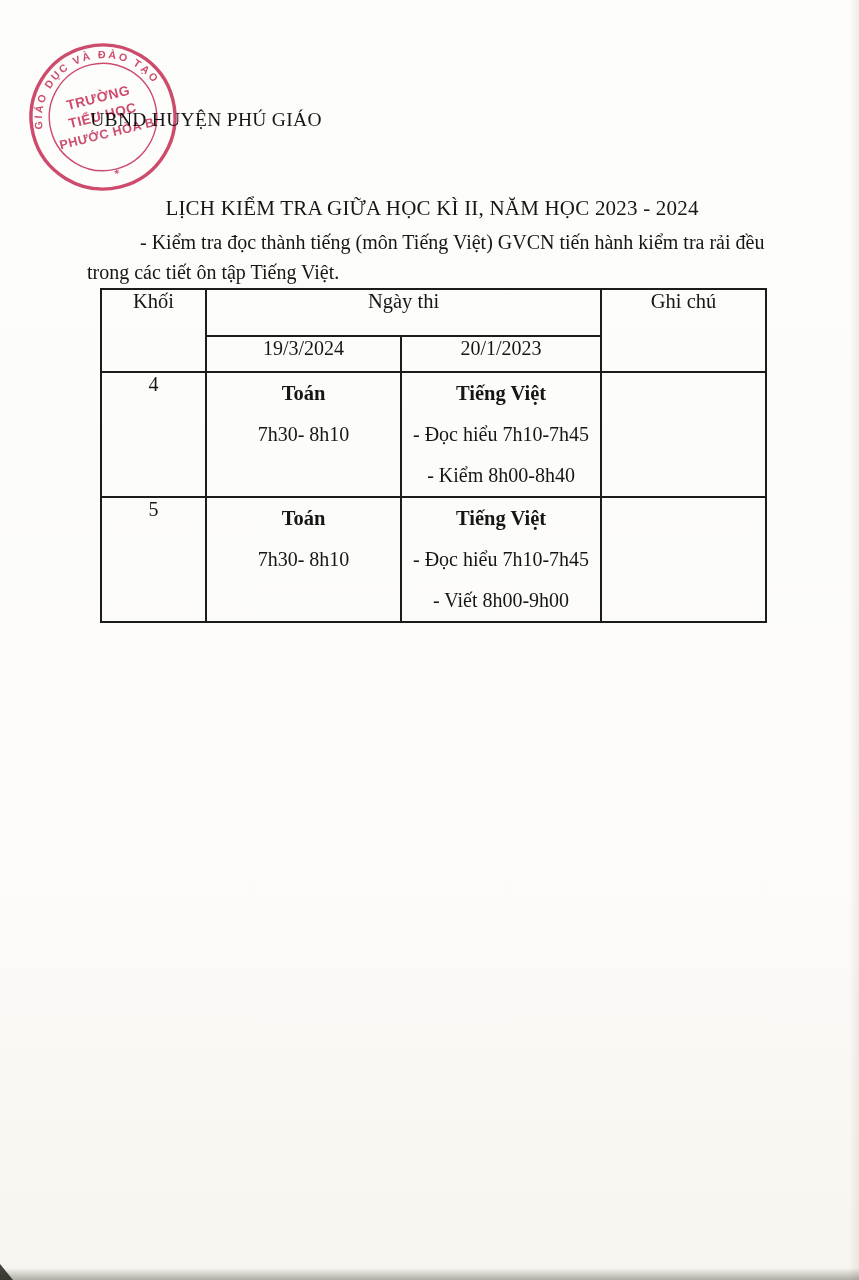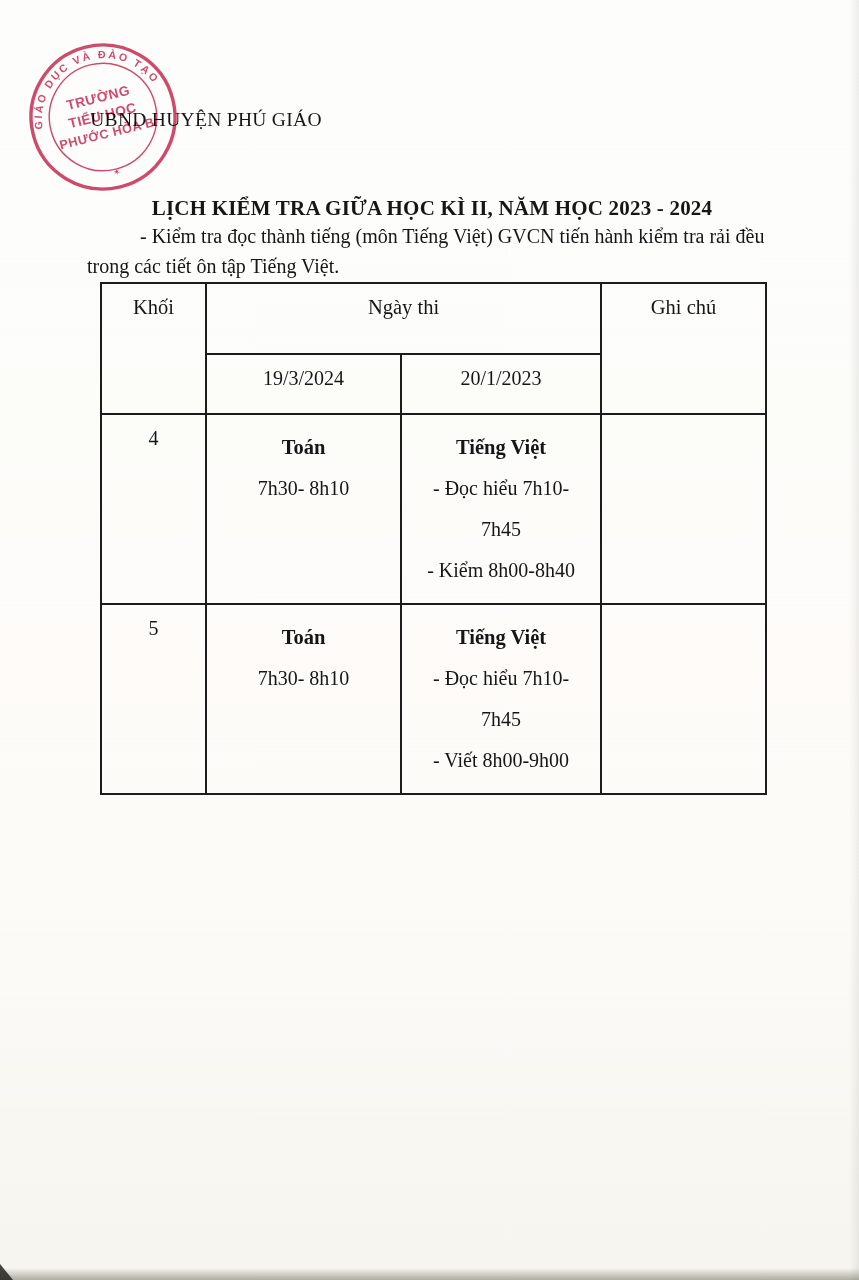--- a/index.html
+++ b/index.html
@@ -45,31 +45,31 @@
     font-weight:bold;
   }
   .stamp .arc-text{font-size:10.5px;letter-spacing:2.2px;}
   .stamp .arc-bottom{font-size:9px;letter-spacing:3px;}
   .stamp .ctr{font-size:13.5px;text-anchor:middle;letter-spacing:.5px;}
   .stamp .ctr.small2{font-size:12.5px;}
   
   .title{
     margin:195px 70px 0 75px;
     text-align:center;
-    font-size:21px;line-height:26px;font-weight:bold;
+    font-size:21px;line-height:26px;font-weight:normal;
     letter-spacing:.2px;
   }
   .sec-heading{
     margin:32px 82px 0 87px;
     text-indent:50px;
     font-size:20.5px;line-height:26px;font-weight:bold;
   }
   .sec-heading.second{margin-top:0;}
   .para{
-    margin:0 80px 0 87px;
+    margin:6px 80px 0 87px;
     text-indent:53px;
     font-size:20px;line-height:30px;
   }
   .note{
     margin:12px 78px 0 85px;
     text-indent:55px;
     font-size:20px;line-height:31.5px;
   }
   .note b{letter-spacing:.2px;}
   
@@ -79,21 +79,21 @@
     width:665px;
     table-layout:fixed;
     font-size:20px;
   }
   table.sched col.c1{width:105px;}
   table.sched col.c2{width:195px;}
   table.sched col.c3{width:200px;}
   table.sched col.c4{width:165px;}
   table.sched th,table.sched td{
     border:2px solid var(--color-border);
-    padding:12px;
+    padding:0;
     vertical-align:top;
     text-align:center;
     font-weight:normal;
   }
   th.rowspan-head{padding-top:10px;font-weight:bold;font-size:20.5px;}
   th.ngaythi{height:45px;padding-top:12px;font-weight:bold;font-size:20.5px;}
   td.date{height:34px;padding-top:4px;font-size:20px;}
   td.grade{padding-top:14px;font-weight:bold;font-size:20px;}
   td.subj{height:113px;padding-top:6px;}
   td.subj .cl{line-height:41px;}

